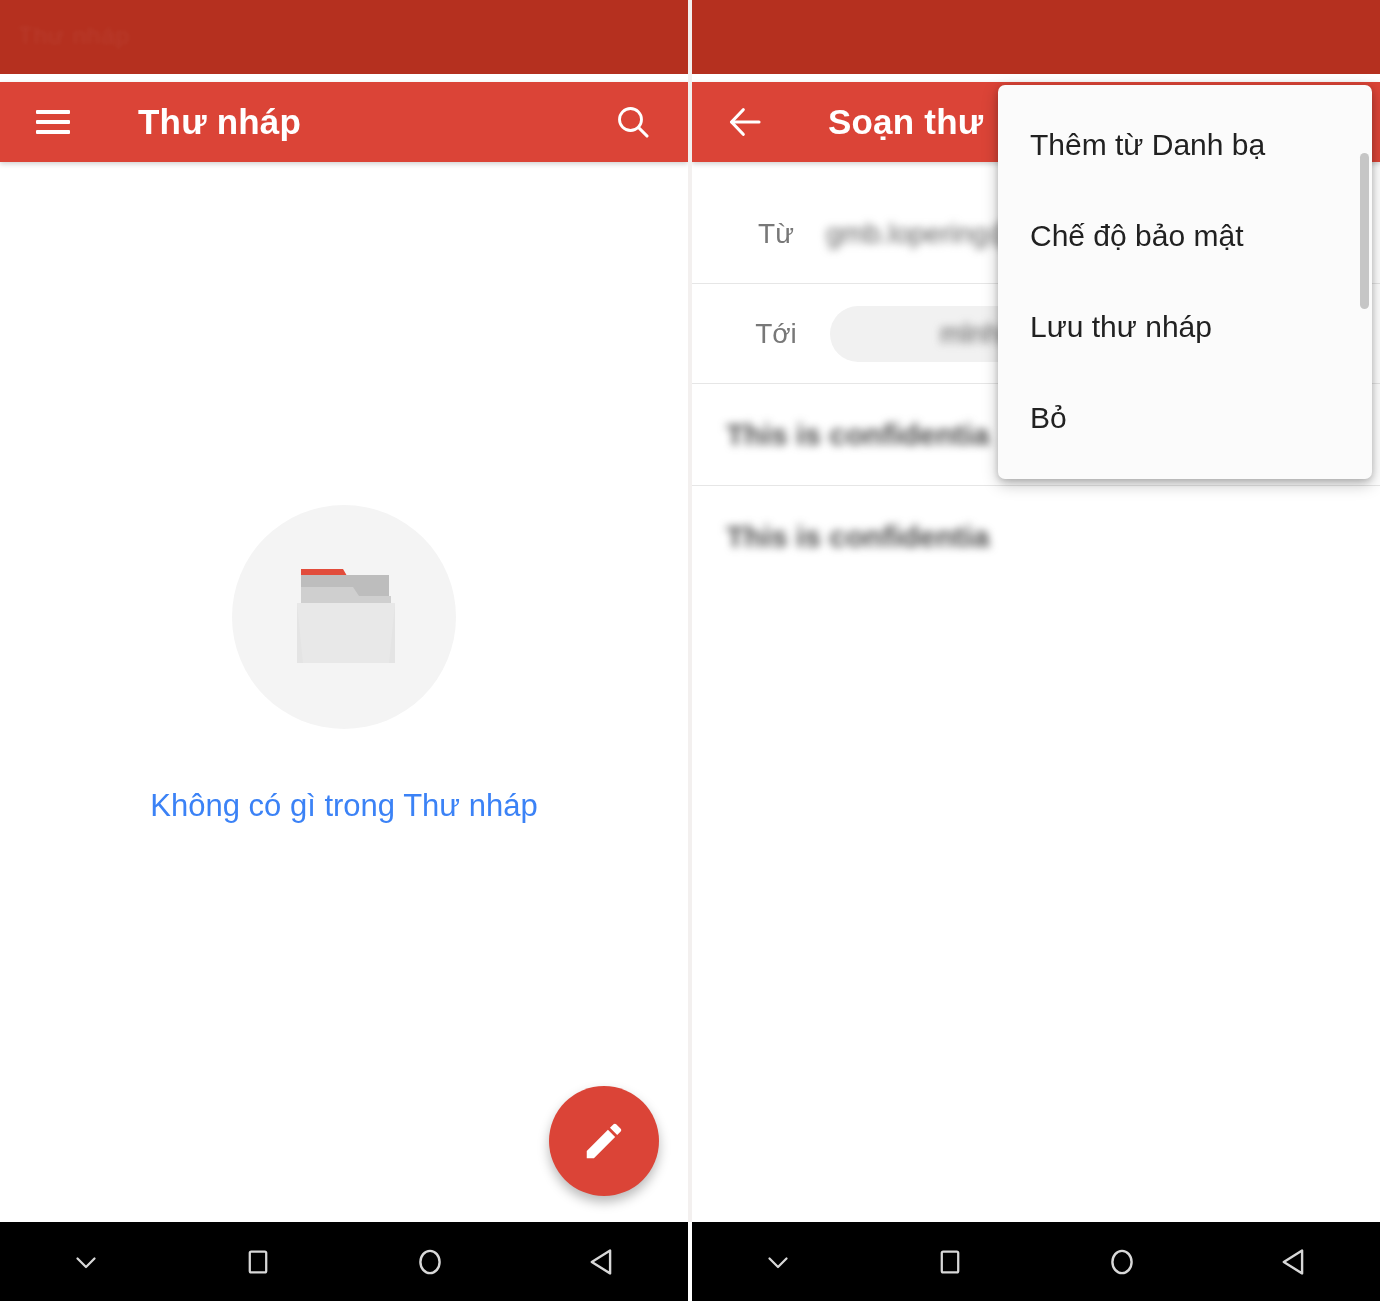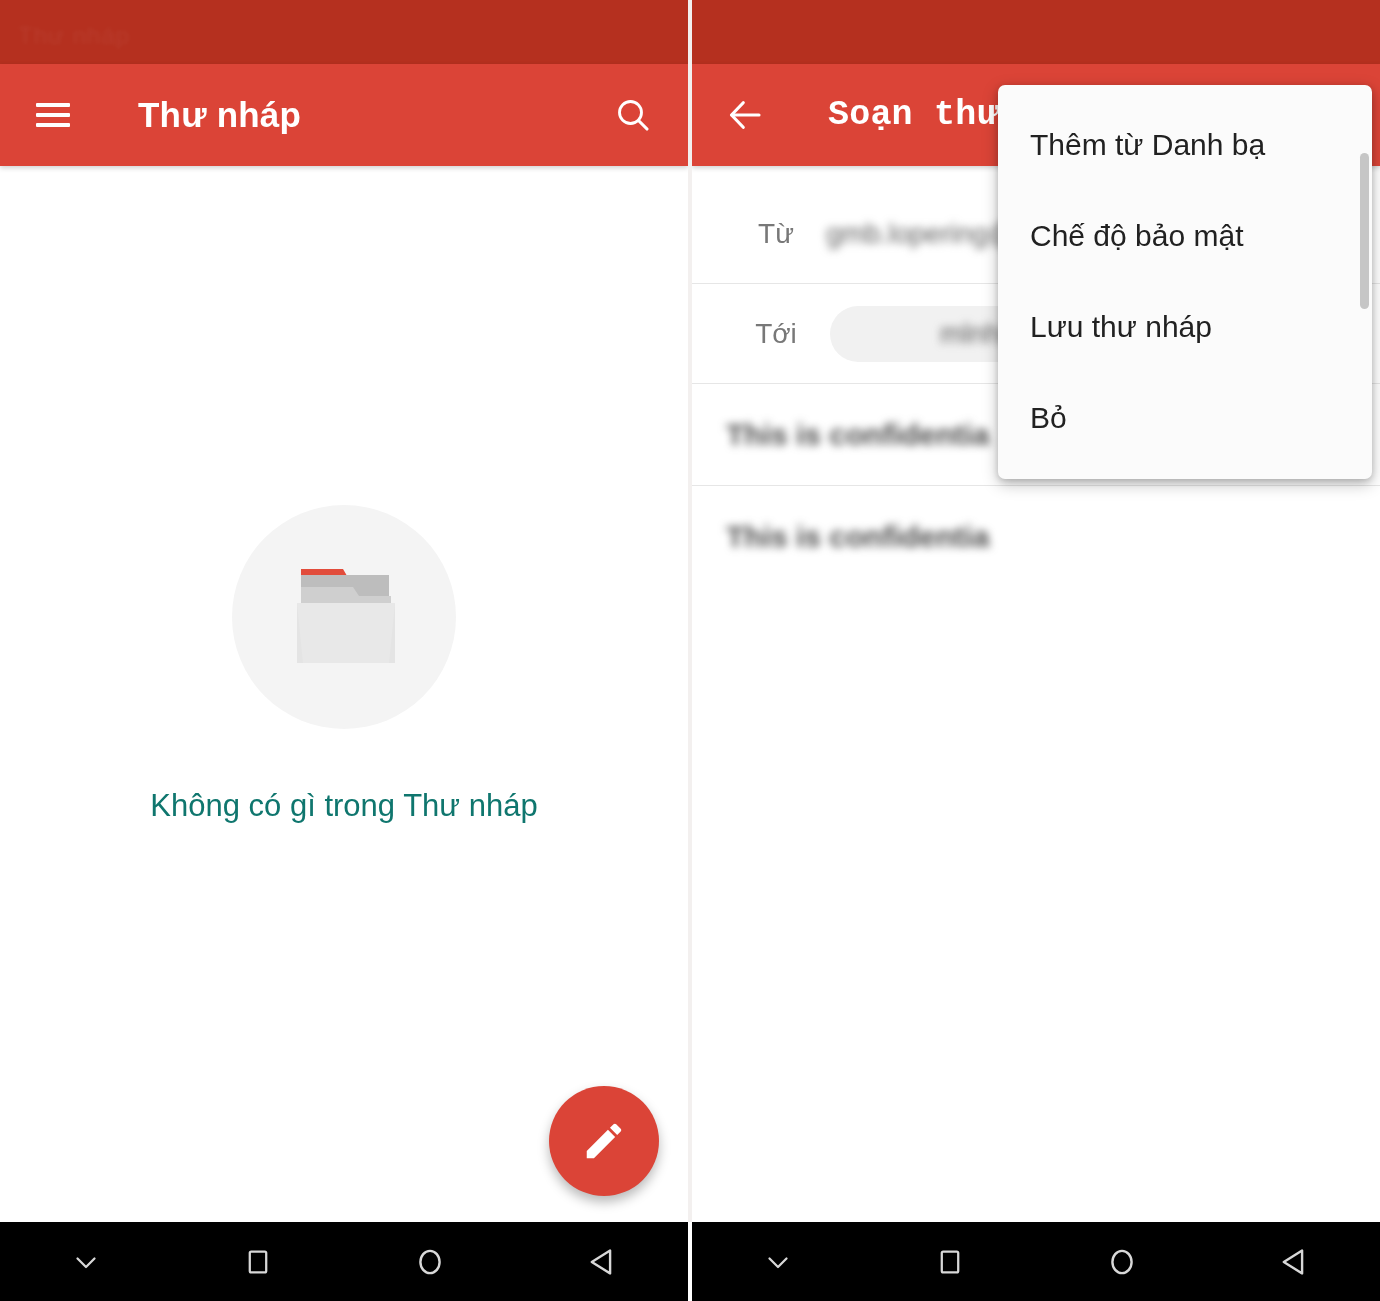--- a/index.html
+++ b/index.html
@@ -54,23 +54,23 @@
     font-size: 24px;
     letter-spacing: 1px;
     color: rgba(255,255,255,0.06);
     filter: blur(2.2px);
     white-space: nowrap;
   }
 
   
   .app-bar {
     position: absolute;
-    left: 0; top: 64px;
+    left: 0; top: 82px;
     width: 100%;
-    height: 102px;
+    height: 80px;
     background: #db4437;
     display: flex;
     align-items: center;
     box-shadow: 0 2px 5px rgba(0,0,0,0.18);
   }
 
   .bar-icon-btn {
     width: 66px; height: 66px;
     display: flex;
     align-items: center;
@@ -92,21 +92,21 @@
   .hamburger i:nth-child(3) { top: 20px; }
 
   .bar-title {
     color: #ffffff;
     font-size: 35px;
     font-weight: bold;
     letter-spacing: 0.2px;
     white-space: nowrap;
   }
   #pane-left .bar-title { margin-left: 52px; }
-  #pane-right .bar-title { margin-left: 50px; font-family: Liberation Mono, monospace; }
+  #pane-right .bar-title { margin-left: 50px; }
 
   .bar-spacer { flex: 1 1 auto; }
 
   
   .empty-state {
     position: absolute;
     left: 0;
     top: 505px;
     width: 688px;
     display: flex;
@@ -121,21 +121,21 @@
     align-items: center;
     justify-content: center;
     position: relative;
   }
   .empty-text {
     margin-top: 54px;
     width: 430px;
     text-align: center;
     font-size: 31px;
     line-height: 46px;
-    color: #0f766e;
+    color: #3b82f6;
   }
 
   
   .fab {
     position: absolute;
     left: 549px;
     top: 1086px;
     width: 110px; height: 110px;
     border-radius: 50%;
     background: #db4437;

